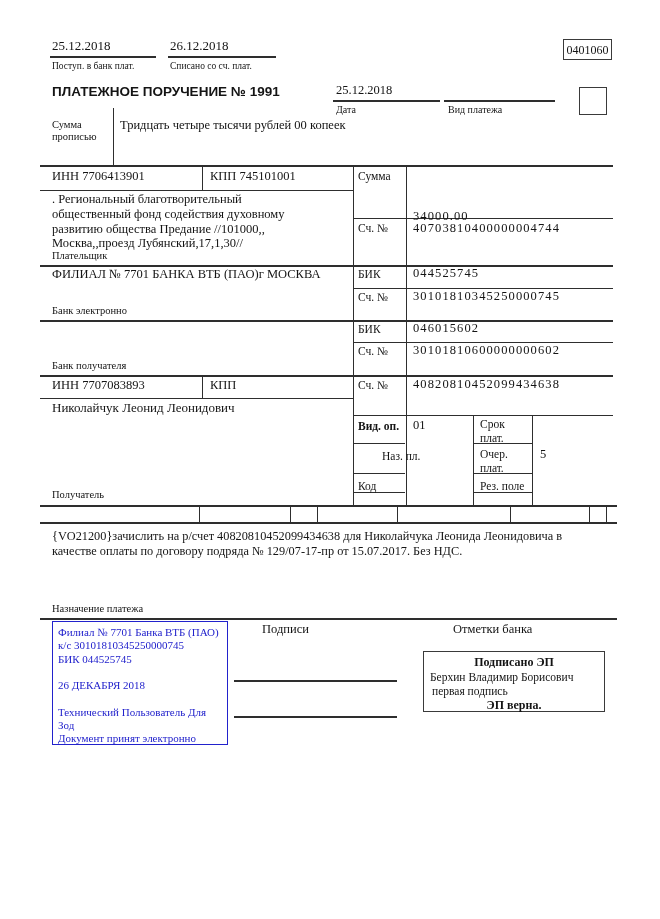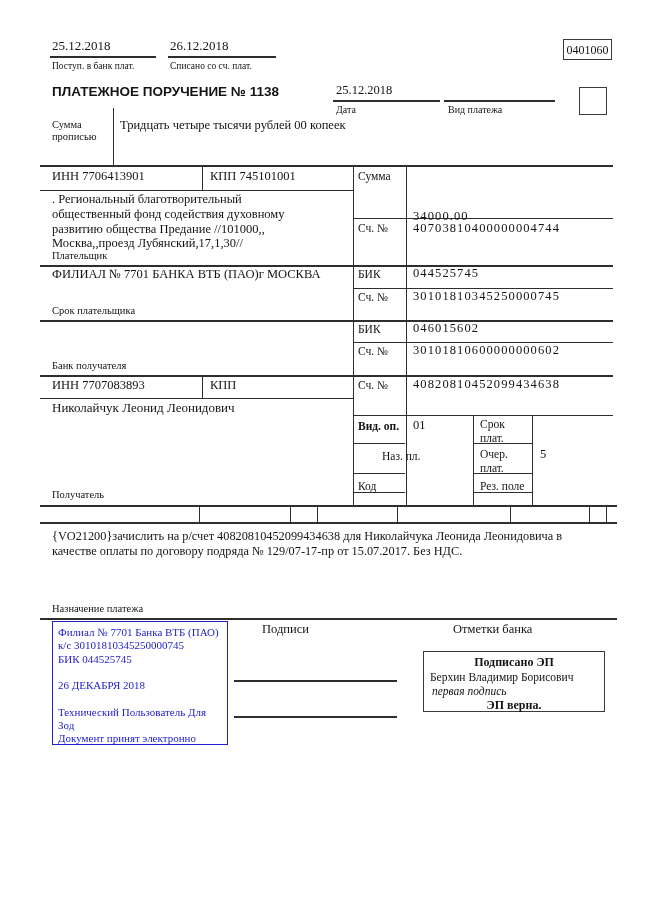--- a/index.html
+++ b/index.html
@@ -1,21 +1,21 @@
 <!DOCTYPE html>
 <html><head>
 <meta charset="utf-8">
 <style>
   html,body{margin:0;padding:0;background:#f2f2f2;}
   .page{position:relative;width:660px;height:919px;background:#ffffff;margin:0 auto;
         font-family:"Liberation Serif","DejaVu Serif",serif;color:#141414;overflow:hidden;}
   .t{position:absolute;white-space:pre-line;line-height:1.18;}
   .sans{font-family:"Liberation Sans","DejaVu Sans",sans-serif;}
   .b{font-weight:bold;}
-  .i{font-style:italic;}
+  .i{}
   .num{letter-spacing:1.1px;}
   .hl,.vl{position:absolute;background:#2e2e2e;}
   .box{position:absolute;box-sizing:border-box;border:1.5px solid #3a3a3a;background:#fff;}
   .bluebox{position:absolute;box-sizing:border-box;border:1.5px solid #2222cc;color:#2222cc;}
   .ctr{text-align:center;}
 </style>
 </head>
 <body>
 
 <div class="page">
@@ -25,21 +25,21 @@
   <div class="t" style="left:52px;top:61px;font-size:9.5px;">Поступ. в банк плат.</div>
 
   <div class="t" style="left:170px;top:38px;font-size:13px;">26.12.2018</div>
   <div class="hl" style="left:168px;top:56px;width:108px;height:2px;"></div>
   <div class="t" style="left:170px;top:61px;font-size:9.5px;">Списано со сч. плат.</div>
 
   <div class="box ctr" style="left:563px;top:39px;width:49px;height:21px;">
     <span class="t" style="position:static;font-size:12px;line-height:16px;">0401060</span>
   </div>
 
-  <div class="t sans b" style="left:52px;top:84px;font-size:13.5px;">ПЛАТЕЖНОЕ ПОРУЧЕНИЕ № 1138</div>
+  <div class="t sans b" style="left:52px;top:84px;font-size:13.5px;">ПЛАТЕЖНОЕ ПОРУЧЕНИЕ № 1991</div>
   <div class="t" style="left:336px;top:83px;font-size:12.5px;">25.12.2018</div>
   <div class="hl" style="left:333px;top:100px;width:107px;height:1.5px;"></div>
   <div class="t" style="left:336px;top:104px;font-size:10px;">Дата</div>
   <div class="hl" style="left:444px;top:100px;width:111px;height:1.5px;"></div>
   <div class="t" style="left:448px;top:104px;font-size:10px;">Вид платежа</div>
   <div class="box" style="left:579px;top:87px;width:28px;height:28px;"></div>
 
   <div class="t" style="left:52px;top:119px;font-size:10.5px;">Сумма
 прописью</div>
   <div class="vl" style="left:113px;top:108px;width:1px;height:57px;"></div>
@@ -89,21 +89,21 @@
 Москва,,проезд Лубянский,17,1,30//</div>
   <div class="t" style="left:52px;top:250px;font-size:10.5px;">Плательщик</div>
   <div class="t" style="left:358px;top:222px;font-size:11.5px;">Сч. №</div>
   <div class="t num" style="left:413px;top:221px;font-size:12.5px;">40703810400000004744</div>
 
   <div class="t" style="left:52px;top:267px;width:300px;font-size:12.5px;">ФИЛИАЛ № 7701 БАНКА ВТБ (ПАО)г МОСКВА</div>
   <div class="t" style="left:358px;top:268px;font-size:11.5px;">БИК</div>
   <div class="t num" style="left:413px;top:266px;font-size:12.5px;">044525745</div>
   <div class="t" style="left:358px;top:291px;font-size:11.5px;">Сч. №</div>
   <div class="t num" style="left:413px;top:289px;font-size:12.5px;">30101810345250000745</div>
-  <div class="t" style="left:52px;top:305px;font-size:10.5px;">Срок плательщика</div>
+  <div class="t" style="left:52px;top:305px;font-size:10.5px;">Банк электронно</div>
 
   <div class="t" style="left:358px;top:323px;font-size:11.5px;">БИК</div>
   <div class="t num" style="left:413px;top:321px;font-size:12.5px;">046015602</div>
   <div class="t" style="left:358px;top:345px;font-size:11.5px;">Сч. №</div>
   <div class="t num" style="left:413px;top:343px;font-size:12.5px;">30101810600000000602</div>
   <div class="t" style="left:52px;top:360px;font-size:10.5px;">Банк получателя</div>
 
   <div class="t" style="left:52px;top:378px;font-size:12.5px;">ИНН 7707083893</div>
   <div class="t" style="left:210px;top:378px;font-size:12.5px;">КПП</div>
   <div class="t" style="left:358px;top:379px;font-size:11.5px;">Сч. №</div>

